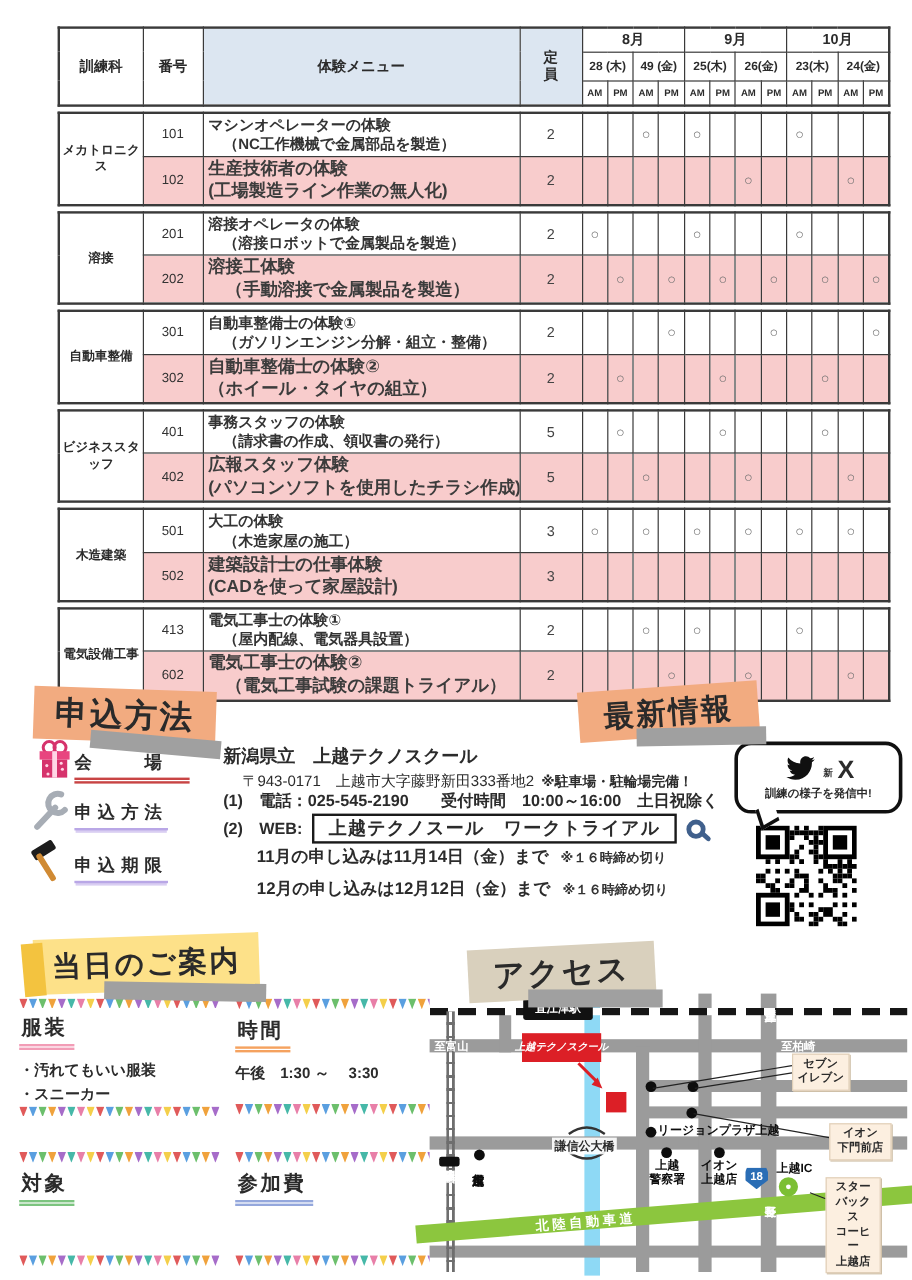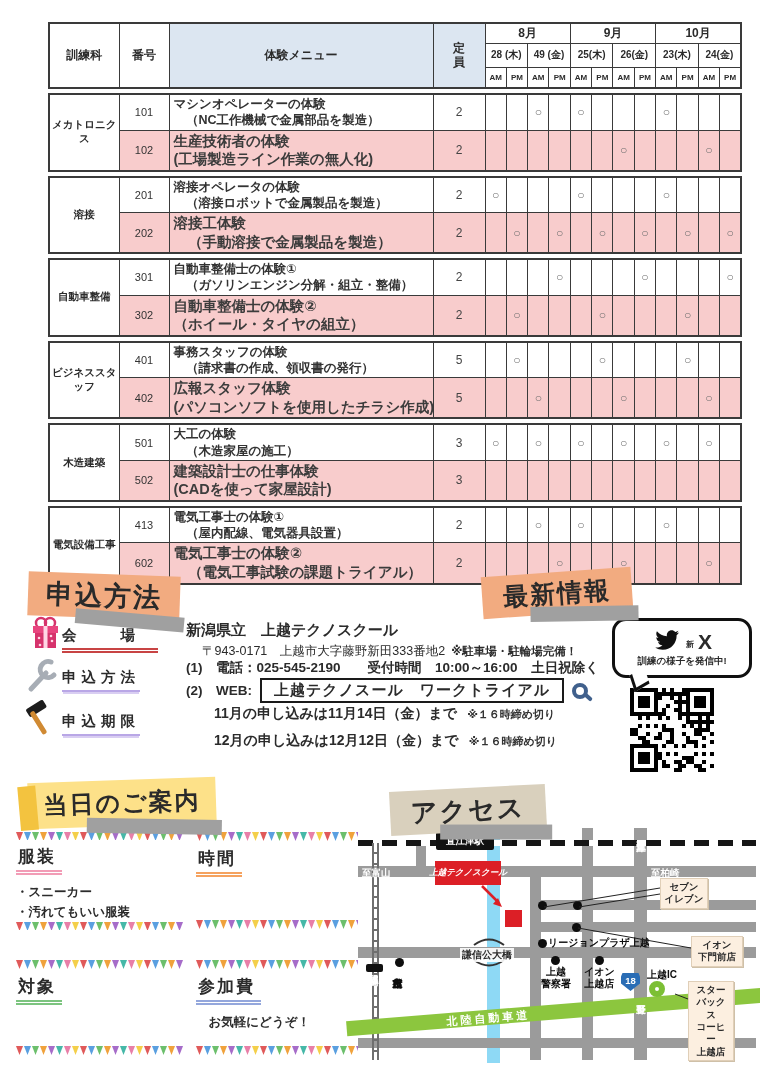--- a/index.html
+++ b/index.html
@@ -766,22 +766,22 @@
         <span style="background:#46b8a8"></span>
         <span style="background:#e87fa8"></span>
         <span style="background:#f4cf4a"></span>
         <span style="background:#e05a5a"></span>
         <span style="background:#5a9fe0"></span>
         <span style="background:#6cbf6c"></span>
         <span style="background:#f0a23c"></span>
         <span style="background:#a66cc9"></span>
       </div>
       <div class="gtitle" style="--uc:#f29cb6">服装</div>
+      <div class="gline">・汚れてもいい服装</div>
       <div class="gline">・スニーカー</div>
-      <div class="gline">・汚れてもいい服装</div>
       <div class="bunt bot">
         <span style="background:#e05a5a"></span>
         <span style="background:#5a9fe0"></span>
         <span style="background:#6cbf6c"></span>
         <span style="background:#f0a23c"></span>
         <span style="background:#a66cc9"></span>
         <span style="background:#46b8a8"></span>
         <span style="background:#e87fa8"></span>
         <span style="background:#f4cf4a"></span>
         <span style="background:#e05a5a"></span>
@@ -817,20 +817,21 @@
         <span style="background:#46b8a8"></span>
         <span style="background:#e87fa8"></span>
         <span style="background:#f4cf4a"></span>
         <span style="background:#e05a5a"></span>
         <span style="background:#5a9fe0"></span>
         <span style="background:#6cbf6c"></span>
         <span style="background:#f0a23c"></span>
         <span style="background:#a66cc9"></span>
       </div>
       <div class="gtitle" style="--uc:#f5a25f">時間</div>
+      <div class="gline">午後　1:30 ～　 3:30</div>
       <div class="bunt bot">
         <span style="background:#e05a5a"></span>
         <span style="background:#5a9fe0"></span>
         <span style="background:#6cbf6c"></span>
         <span style="background:#f0a23c"></span>
         <span style="background:#a66cc9"></span>
         <span style="background:#46b8a8"></span>
         <span style="background:#e87fa8"></span>
         <span style="background:#f4cf4a"></span>
         <span style="background:#e05a5a"></span>
@@ -915,21 +916,20 @@
         <span style="background:#46b8a8"></span>
         <span style="background:#e87fa8"></span>
         <span style="background:#f4cf4a"></span>
         <span style="background:#e05a5a"></span>
         <span style="background:#5a9fe0"></span>
         <span style="background:#6cbf6c"></span>
         <span style="background:#f0a23c"></span>
         <span style="background:#a66cc9"></span>
       </div>
       <div class="gtitle" style="--uc:#94a7dc">参加費</div>
-      <div class="gline">　お気軽にどうぞ！</div>
       <div class="bunt bot">
         <span style="background:#e05a5a"></span>
         <span style="background:#5a9fe0"></span>
         <span style="background:#6cbf6c"></span>
         <span style="background:#f0a23c"></span>
         <span style="background:#a66cc9"></span>
         <span style="background:#46b8a8"></span>
         <span style="background:#e87fa8"></span>
         <span style="background:#f4cf4a"></span>
         <span style="background:#e05a5a"></span>

